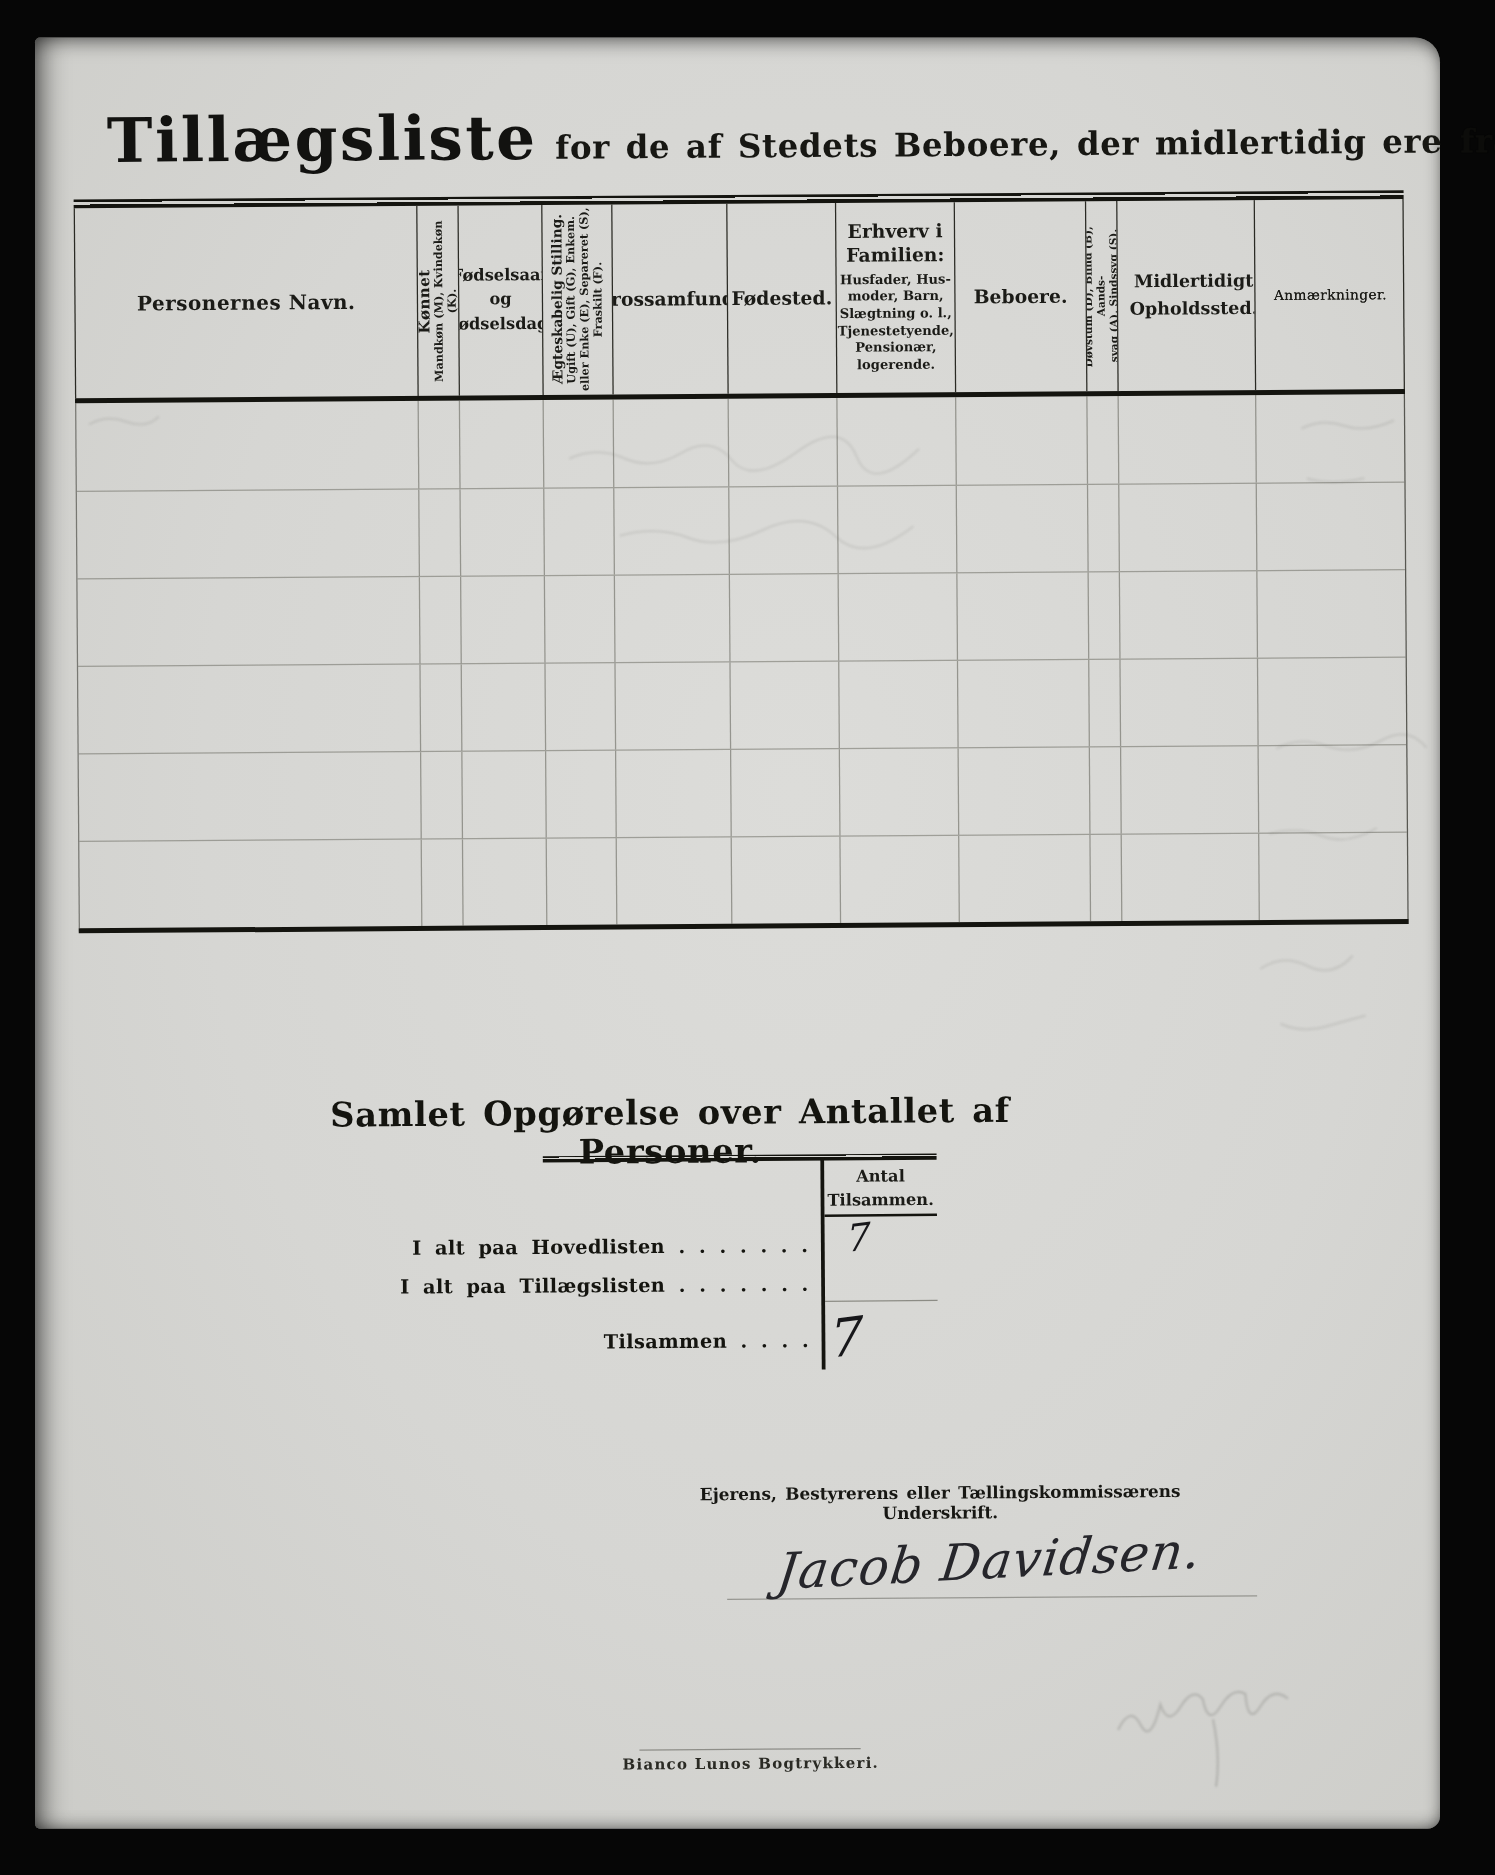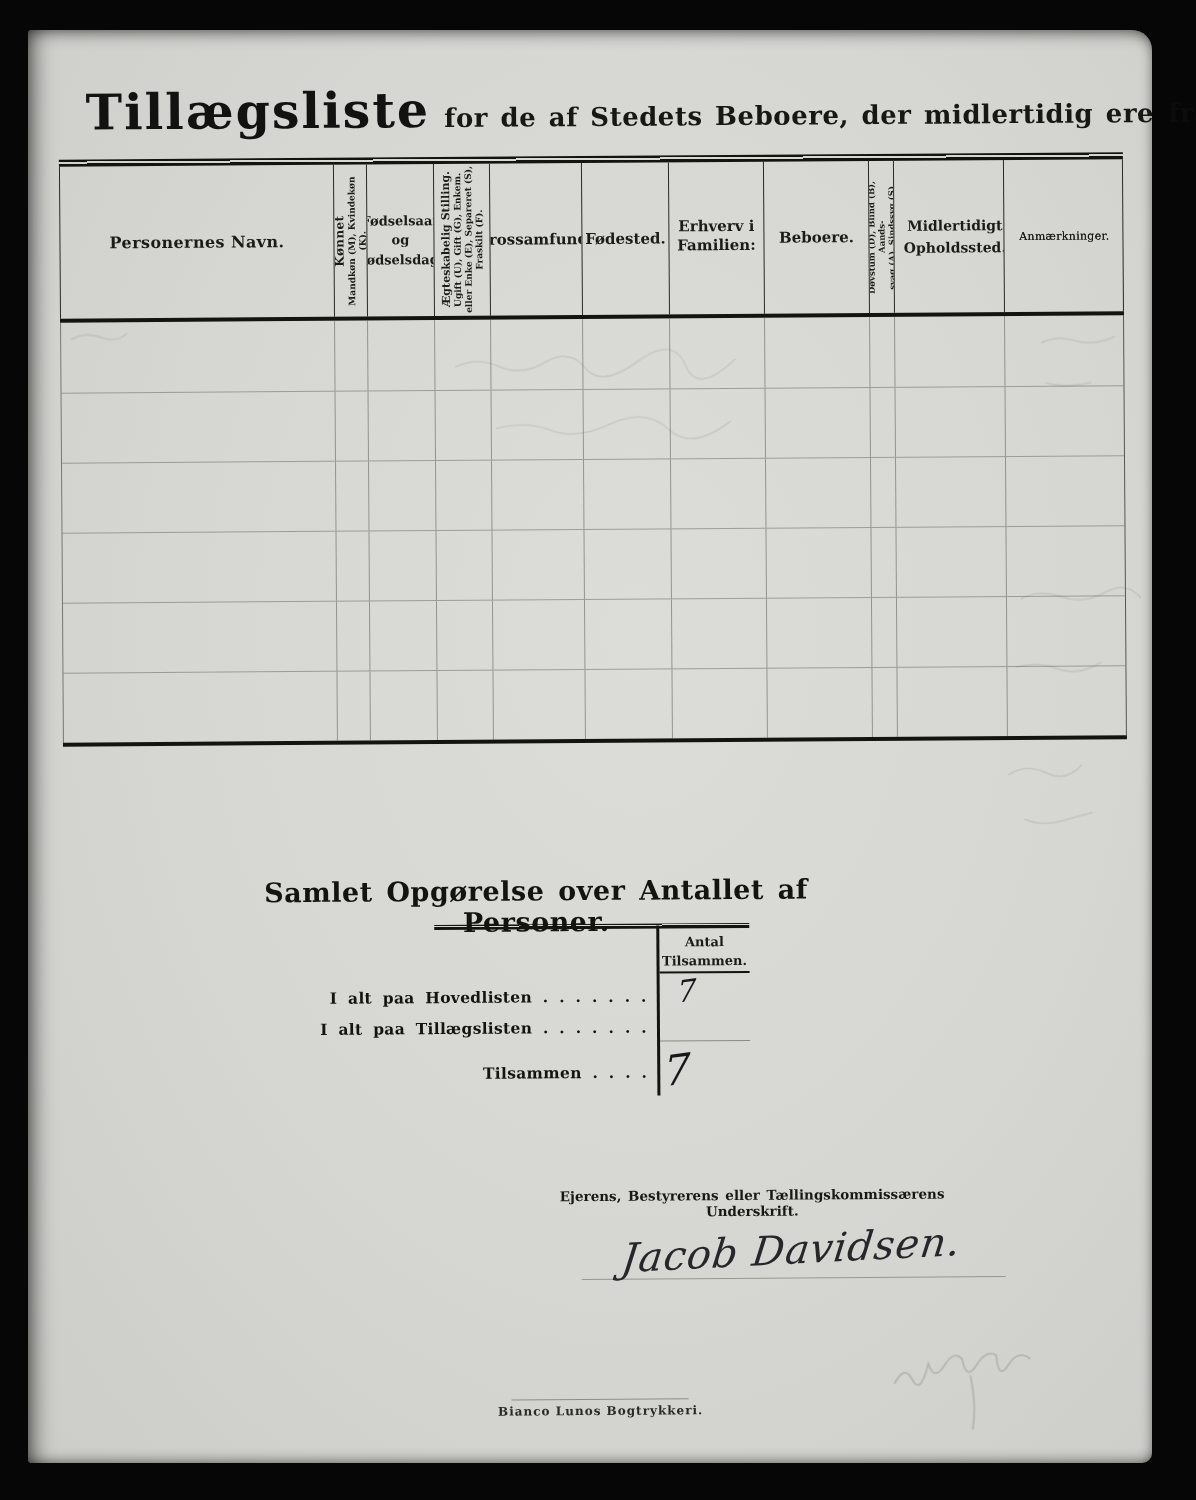--- a/index.html
+++ b/index.html
@@ -130,20 +130,26 @@
           <span class="h-mid">Trossamfund.</span>
         </div>
 
         <div class="tcell">
           <span class="h-mid">Fødested.</span>
         </div>
 
         <div class="tcell">
           <div class="famTitle">Erhverv i
 Familien:</div>
+          <div class="famSub">Husfader, Hus-
+moder, Barn,
+Slægtning o. l.,
+Tjenestetyende,
+Pensionær,
+logerende.</div>
         </div>
 
         <div class="tcell">
           <span class="h-mid">Beboere.</span>
         </div>
 
         <div class="tcell">
           <div class="vwrap">
             <span class="vtiny">Døvstum (D), Blind (B), Aands-</span>
             <span class="vtiny">svag (A), Sindssyg (S).</span>

